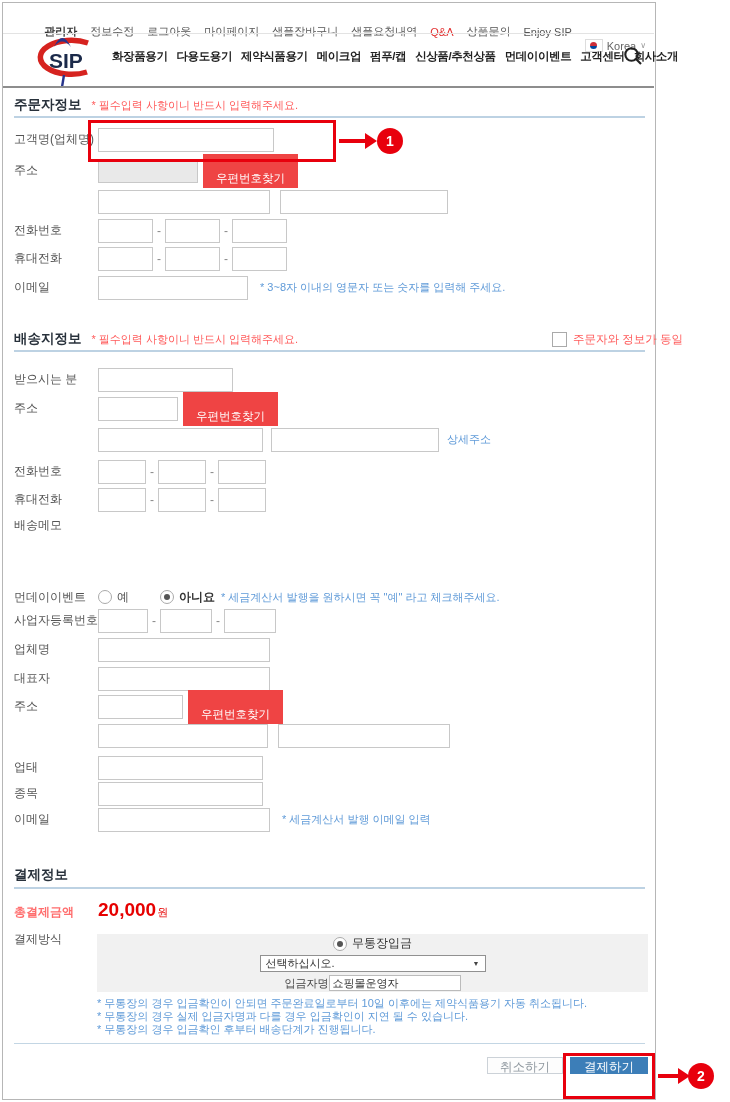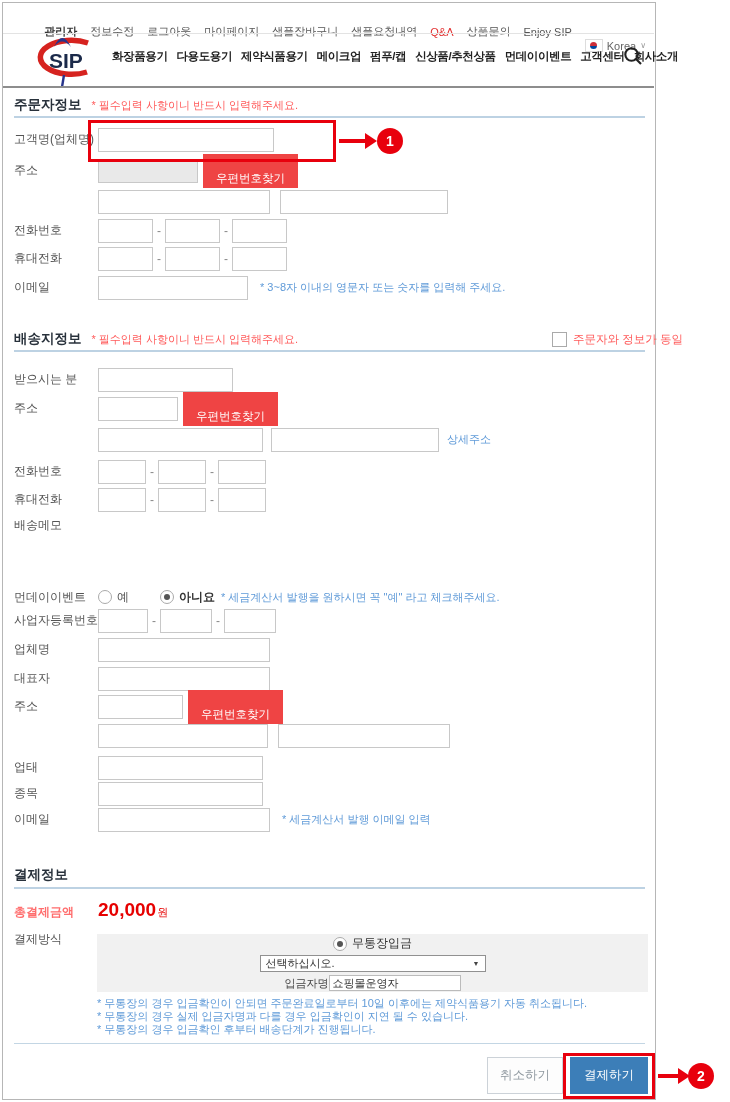--- a/index.html
+++ b/index.html
@@ -68,21 +68,21 @@
             font-size:12px; color:#333; }
   .prow { display:flex; align-items:center; }
   .fselect { width:226px; height:17px; background:#fff; border:1px solid #919191; display:flex; align-items:center;
              justify-content:space-between; padding:0 5px; font-size:11px; color:#333; box-sizing:border-box; cursor:pointer; }
   .fselect .arr { font-size:7px; color:#444; }
   .dep-lbl { font-size:11px; color:#444; }
   .dep-input { width:132px; height:16px; border:1px solid #bbb; box-sizing:border-box; padding:0 3px;
                font:11px "Liberation Sans","DejaVu Sans",sans-serif; color:#333; }
   .pay-notes { position:absolute; left:97px; top:997px; font-size:11px; color:#5f9ad8; line-height:13px; white-space:nowrap; }
   .foot-div { position:absolute; left:14px; top:1043px; width:631px; height:1px; background:#c3d6e4; }
-  .btn { position:absolute; top:1057px; height:37px; font-size:12.5px; cursor:pointer; box-sizing:border-box;
+  .btn { position:absolute; top:1057px; height:17px; font-size:12.5px; cursor:pointer; box-sizing:border-box;
          font-family:"Liberation Sans","DejaVu Sans",sans-serif; }
   .btn-cancel { left:487px; width:76px; background:#fdfdfd; border:1px solid #ccd2d8; color:#8e979e; }
   .btn-pay { left:570px; width:78px; background:#3c7eb8; border:1px solid #3c7eb8; color:#fff; }
 
   
   .anno { pointer-events:none; }
   .hl { position:absolute; border:3px solid #e8000d; box-sizing:border-box; }
   .hl1 { left:88px; top:120px; width:248px; height:42px; }
   .hl2 { left:563px; top:1053px; width:92px; height:46px; }
   .aline { position:absolute; height:4px; background:#e8000d; }

